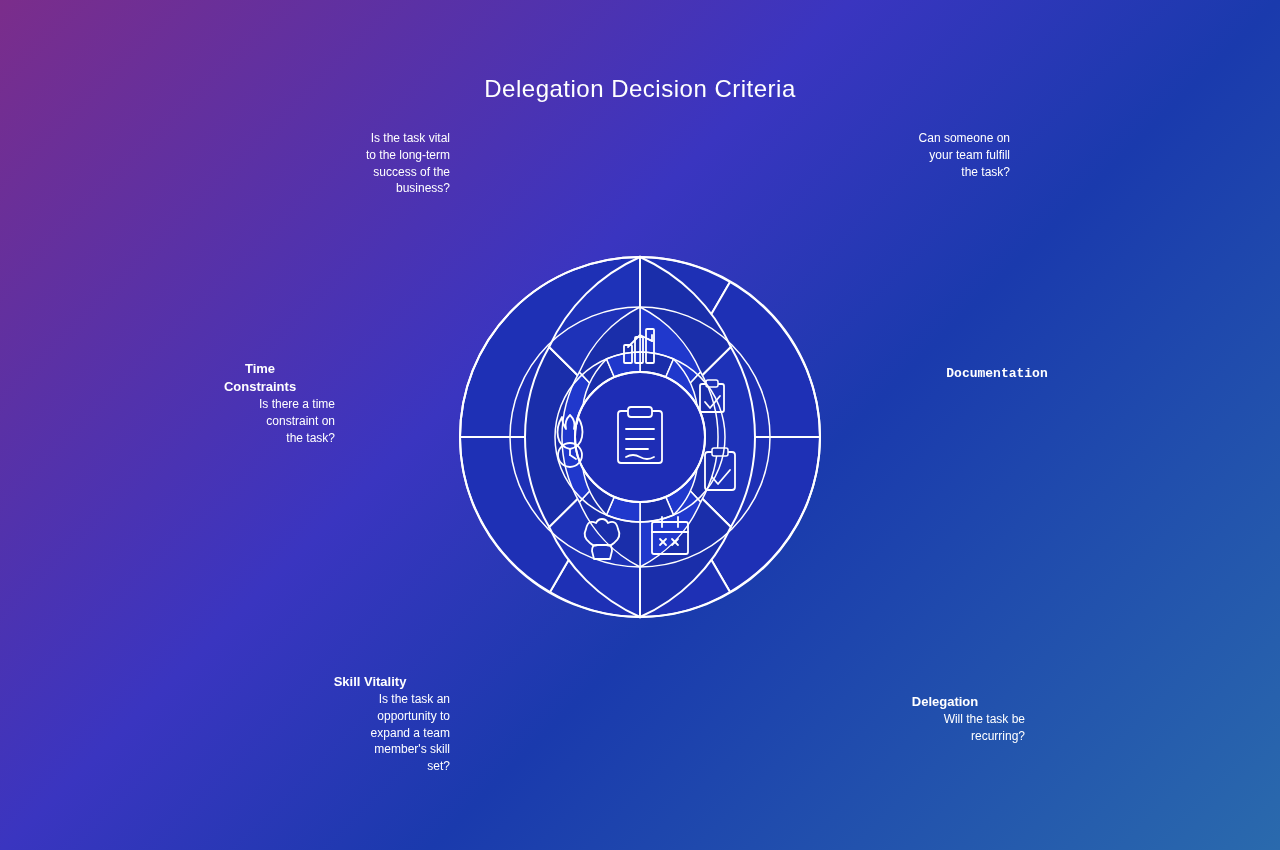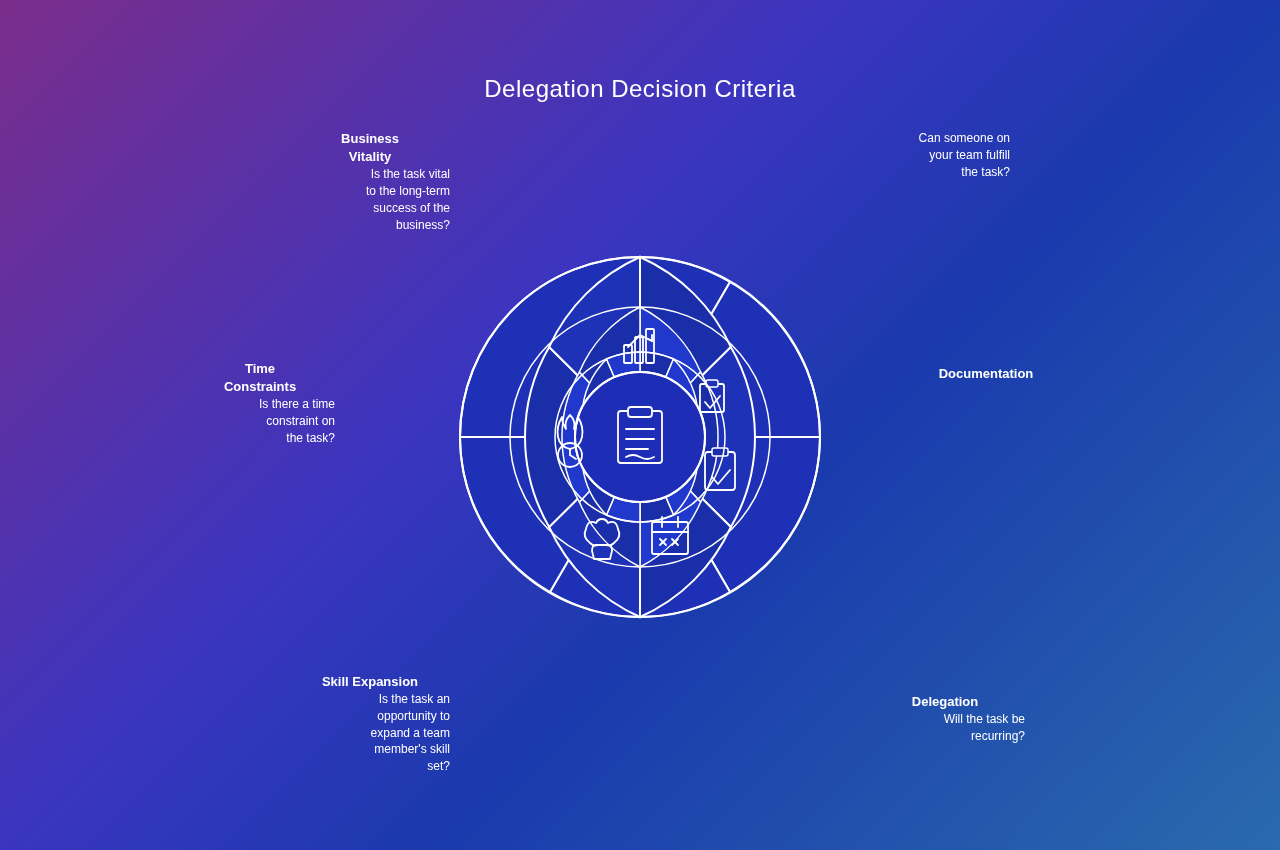--- a/index.html
+++ b/index.html
@@ -69,22 +69,23 @@
     }
     
     .label-time {
       top: 360px;
       left: 185px;
       width: 150px;
     }
     
     .label-documentation {
       top: 365px;
-      right: 214px;
-      width: 160px;
+      right: 203px;
+      width: 160px;
+      font-family: Liberation Mono, monospace;
     }
     
     .label-skill {
       bottom: 75px;
       left: 290px;
       width: 160px;
     }
     
     .label-recurrence {
       bottom: 105px;
@@ -95,39 +96,38 @@
       display: block;
     }
   </style>
 </head>
 <body>
 
 <div class="container">
   <h1 class="title">Delegation Decision Criteria</h1>
 
   <div class="label-box label-business-vitality">
-    <span class="label-title">Business<br>Vitality</span>
     <span class="label-desc">Is the task vital<br>to the long-term<br>success of the<br>business?</span>
   </div>
 
   <div class="label-box label-team-capability">
     <span class="label-desc">Can someone on<br>your team fulfill<br>the task?</span>
   </div>
 
   <div class="label-box label-time">
     <span class="label-title">Time<br>Constraints</span>
     <span class="label-desc">Is there a time<br>constraint on<br>the task?</span>
   </div>
 
   <div class="label-box label-documentation">
     <span class="label-title">Documentation</span>
   </div>
 
   <div class="label-box label-skill">
-    <span class="label-title">Skill Expansion</span>
+    <span class="label-title">Skill Vitality</span>
     <span class="label-desc">Is the task an<br>opportunity to<br>expand a team<br>member's skill<br>set?</span>
   </div>
 
   <div class="label-box label-recurrence">
     <span class="label-title">Delegation</span>
     <span class="label-desc">Will the task be<br>recurring?</span>
   </div>
 
   <div class="diagram">
     <svg class="wheel" width="400" height="400" viewBox="0 0 400 400" xmlns="http://www.w3.org/2000/svg">

